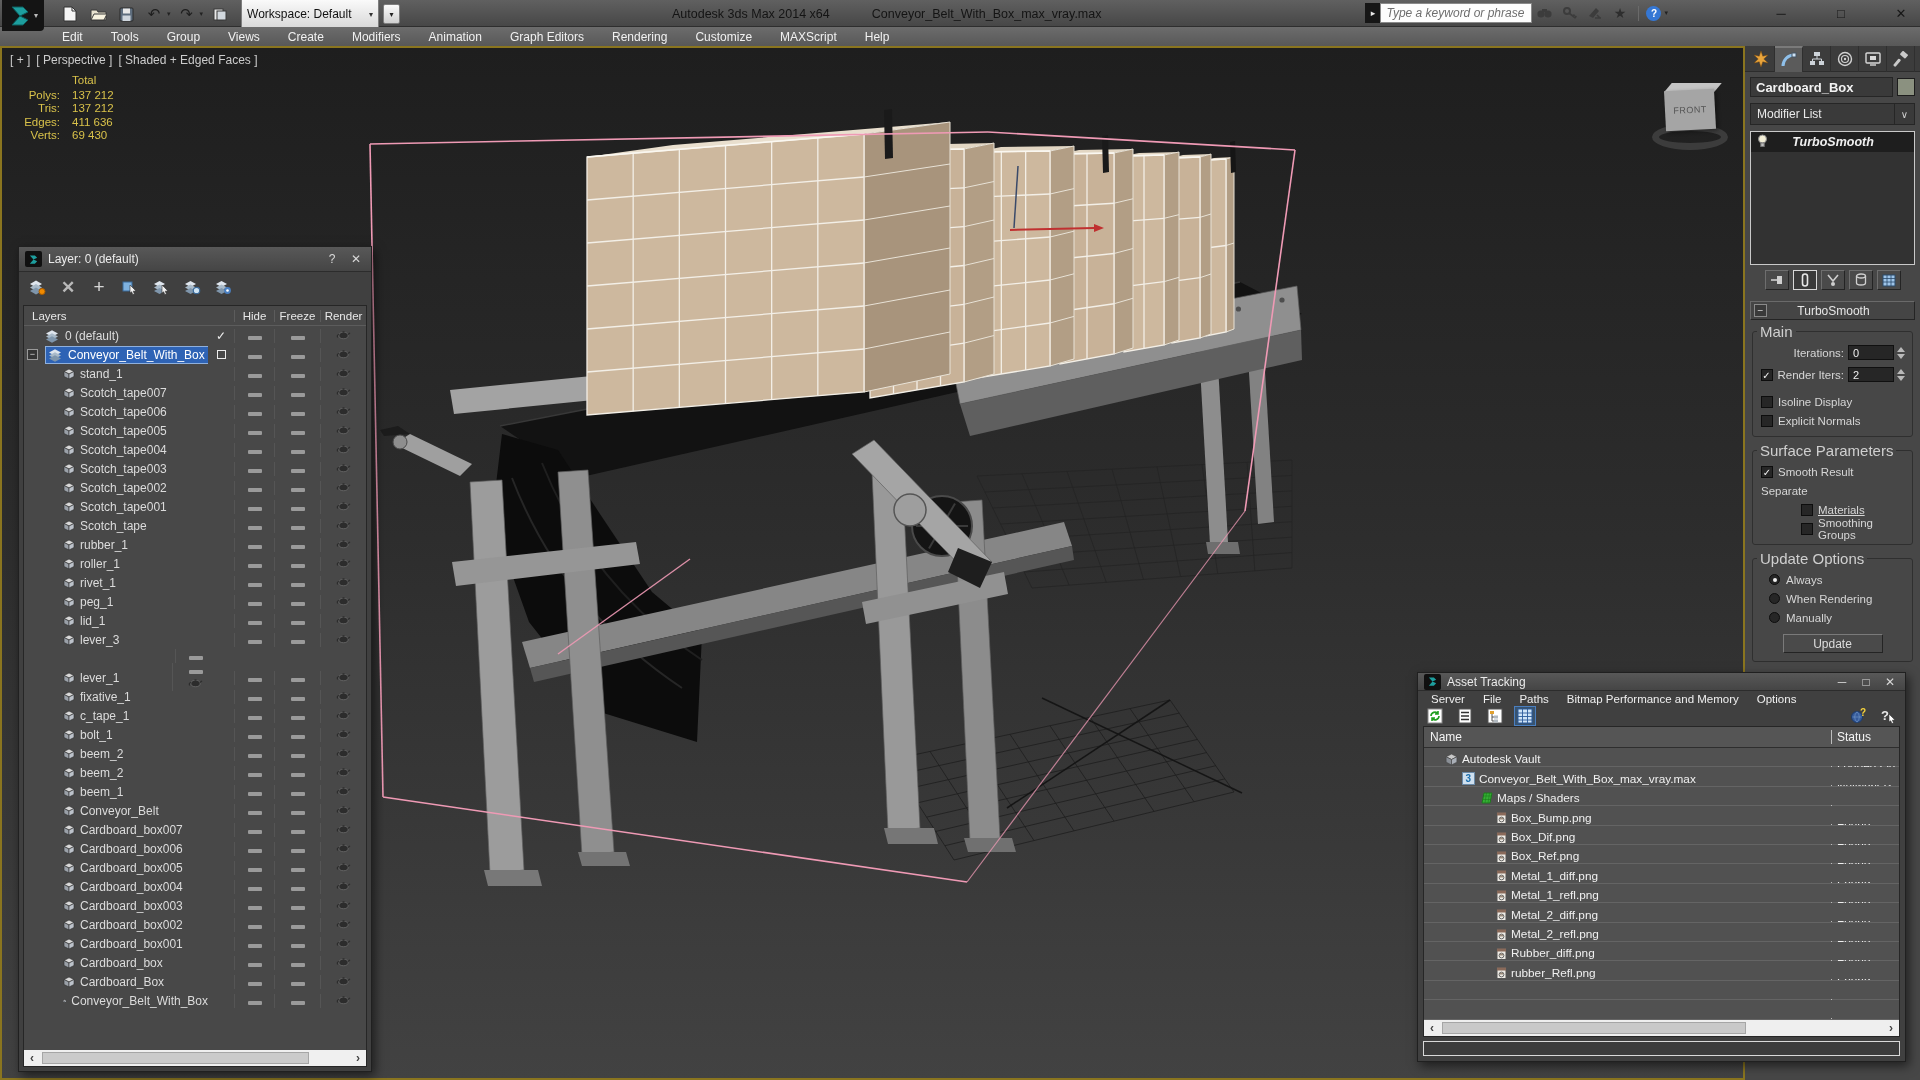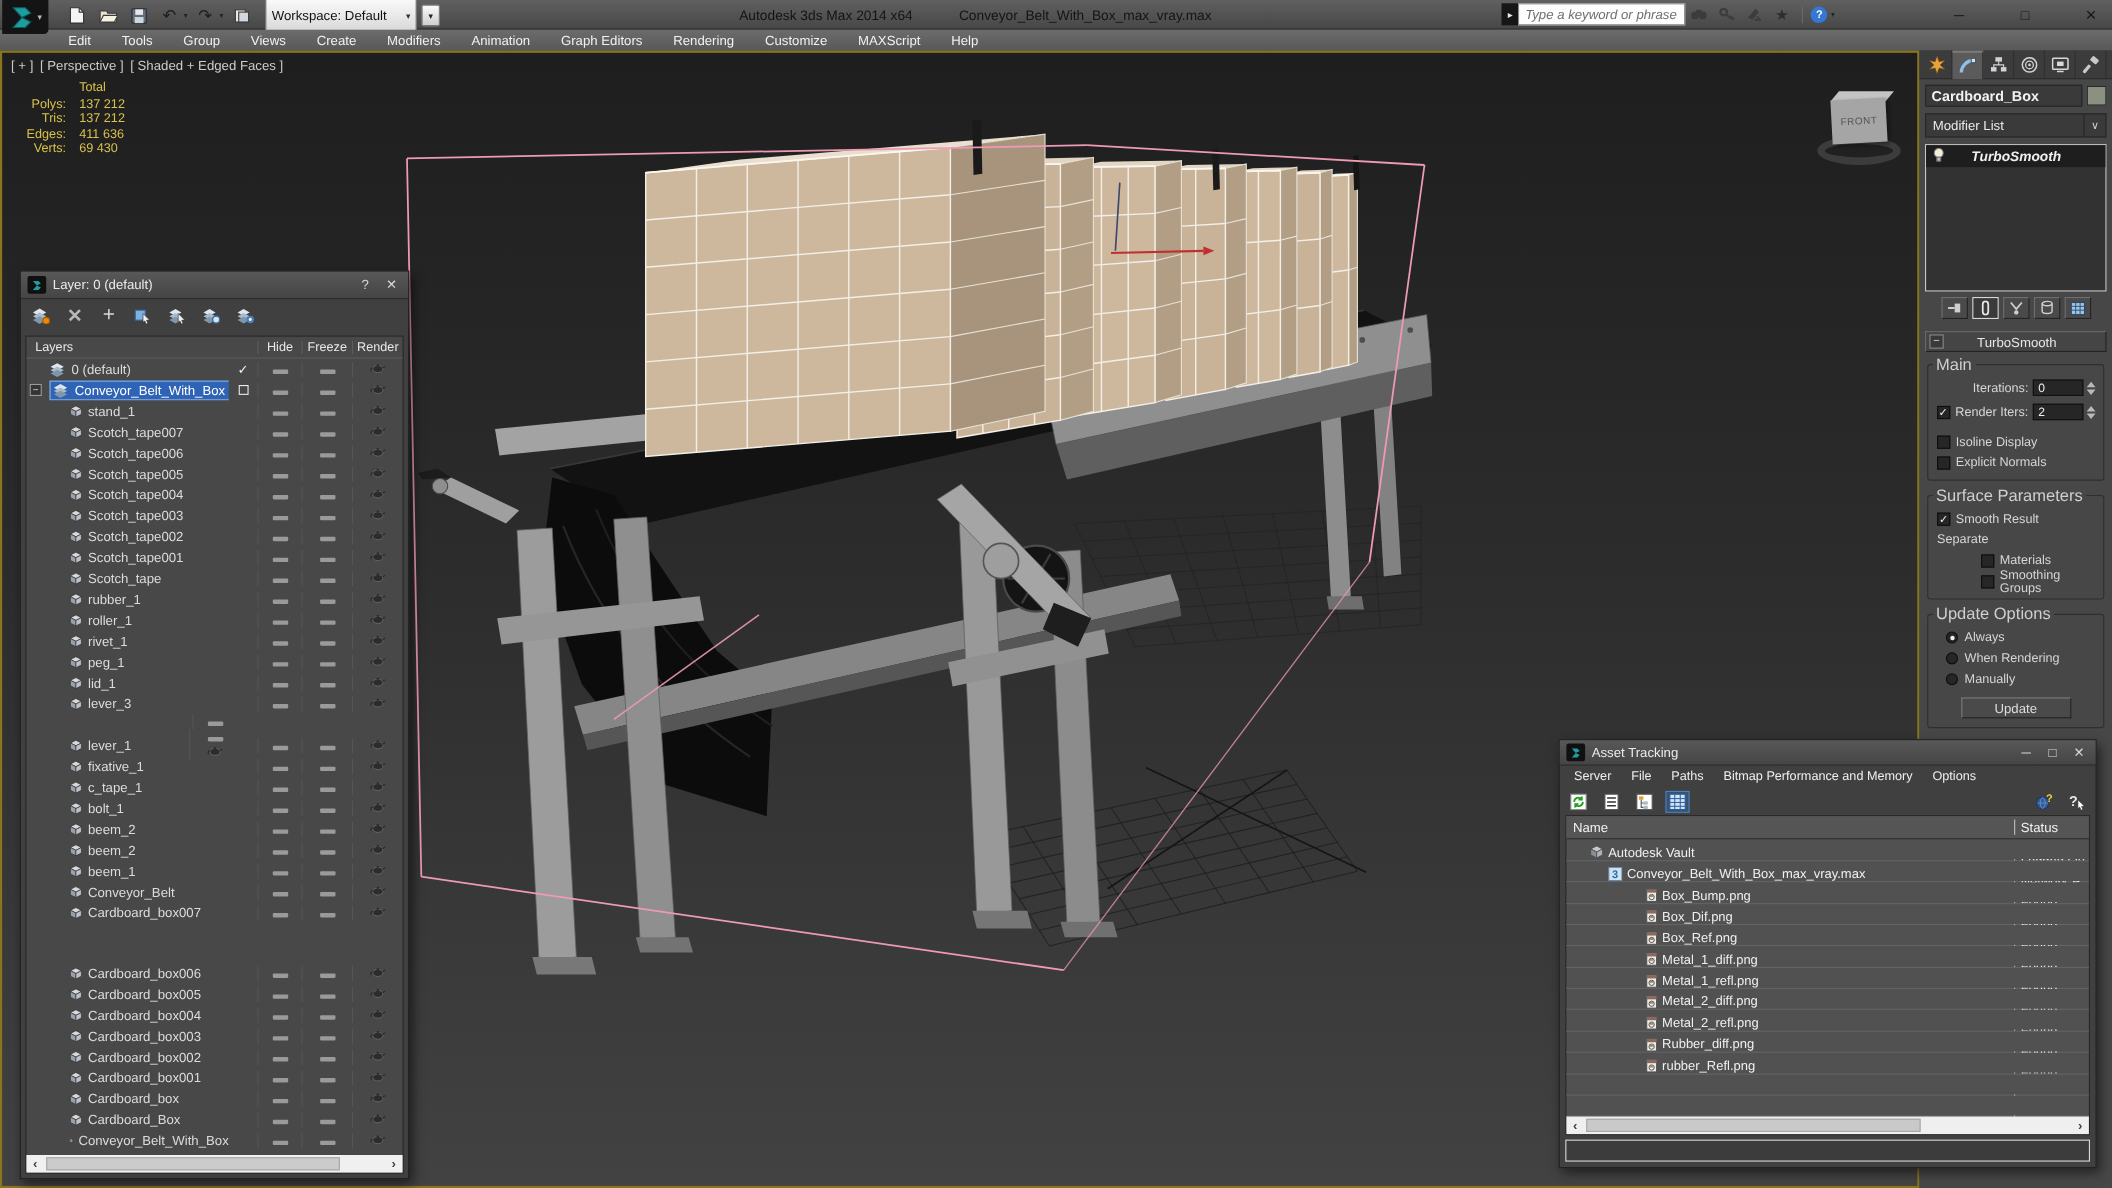--- a/index.html
+++ b/index.html
@@ -629,21 +629,21 @@
     </fieldset>
     <fieldset>
       <legend>Surface Parameters</legend>
       <div class="prow" style="padding-left:6px;">
         <span class="cb">✓</span>
         <span class="plab">Smooth Result</span>
       </div>
       <div class="prow" style="padding-left:6px;">
         <span class="plab">Separate</span>
       </div>
-      <div class="prow" style="padding-left:46px;">
+      <div class="prow" style="padding-left:46px;text-decoration:underline;">
         <span class="cb"></span>
         <span class="plab">Materials</span>
       </div>
       <div class="prow" style="padding-left:46px;">
         <span class="cb"></span>
         <span class="plab">Smoothing Groups</span>
       </div>
     </fieldset>
     <fieldset>
       <legend>Update Options</legend>
@@ -1262,21 +1262,21 @@
             <span class="colc"></span>
             <span class="colh" style="border-left:1px solid #555;"><span class="dash"></span></span>
             <span class="colf" style="border-left:1px solid #555;"><span class="dash"></span></span>
             <span class="colr" style="border-left:1px solid #555;"><svg width="15" height="11" viewBox="0 0 15 11">
                 <ellipse cx="7.5" cy="6.5" rx="4.6" ry="3.2" fill="#2c2c2c" stroke="#7a7a7a" stroke-width=".6"></ellipse>
                 <path d="M3,5.5 q-2.4,.4 -1.4,3" stroke="#2c2c2c" stroke-width="1.2" fill="none"></path>
                 <path d="M12,5.5 l2,-1.6" stroke="#2c2c2c" stroke-width="1.2"></path>
                 <ellipse cx="7.5" cy="3" rx="1.4" ry=".8" fill="#2c2c2c"></ellipse>
               </svg></span>
           </div>
-          <div class="lrow" style="position: relative; margin-top: 36px;">
+          <div class="lrow" style="position: relative;">
             <span class="nm">
               <span class="ind2"></span>
               <svg width="12" height="12" viewBox="0 0 12 12">
                 <path d="M1,3.5 L6,1 L11,3.5 L6,6 Z" fill="#d8d8d8" stroke="#2e2e2e" stroke-width=".6"></path>
                 <path d="M1,3.5 V8.5 L6,11 V6 Z" fill="#9aa0a8" stroke="#2e2e2e" stroke-width=".6"></path>
                 <path d="M11,3.5 V8.5 L6,11 V6 Z" fill="#bcc2ca" stroke="#2e2e2e" stroke-width=".6"></path>
               </svg>
               <span>Cardboard_box006</span>
             </span>
             <span class="colc"></span>
@@ -1545,131 +1545,142 @@
               <svg width="13" height="13" viewBox="0 0 13 13">
                 <rect x=".5" y=".5" width="12" height="12" fill="#cfe0ef" stroke="#6a8aa8"></rect>
                 <text x="3.5" y="10" font-size="10" font-weight="bold" fill="#1b6fae">3</text>
               </svg>
               <span>Conveyor_Belt_With_Box_max_vray.max</span>
             </span>
             <span class="as">Network P</span>
           </div>
           <div class="arow">
             <span class="an">
-              <span style="width:68px;flex:none;"></span>
-              <svg width="11" height="13" viewBox="0 0 11 13">
-                <rect x="1" y="1.5" width="9" height="11" fill="#efece6" stroke="#555"></rect>
-                <rect x="1" y="1.5" width="9" height="3" fill="#8a6a5a"></rect>
-                <circle cx="5.5" cy="8.5" r="2.4" fill="none" stroke="#555" stroke-width=".9"></circle>
-                <path d="M3.5,8.5 a2,2 0 0 1 4,0" fill="#9a8a7a"></path>
-              </svg>
-              <span>Box_Bump.png</span>
-            </span>
-            <span class="as">Found</span>
+              <span style="width:51px;flex:none;"></span>
+              <svg width="14" height="12" viewBox="0 0 14 12">
+                <polygon points="3,11 5,1 13,1 11,11" fill="#34b034" stroke="#1d7a1d"></polygon>
+                <path d="M4.5,4 h8 M4,7.5 h8 M7.5,1 l-1.5,10 M10.5,1 l-1.5,10" stroke="#1d7a1d" stroke-width=".6" fill="none"></path>
+              </svg>
+              <span>Maps / Shaders</span>
+            </span>
+            <span class="as"></span>
           </div>
           <div class="arow">
             <span class="an">
               <span style="width:68px;flex:none;"></span>
               <svg width="11" height="13" viewBox="0 0 11 13">
                 <rect x="1" y="1.5" width="9" height="11" fill="#efece6" stroke="#555"></rect>
                 <rect x="1" y="1.5" width="9" height="3" fill="#8a6a5a"></rect>
                 <circle cx="5.5" cy="8.5" r="2.4" fill="none" stroke="#555" stroke-width=".9"></circle>
                 <path d="M3.5,8.5 a2,2 0 0 1 4,0" fill="#9a8a7a"></path>
               </svg>
-              <span>Box_Dif.png</span>
+              <span>Box_Bump.png</span>
             </span>
             <span class="as">Found</span>
           </div>
           <div class="arow">
             <span class="an">
               <span style="width:68px;flex:none;"></span>
               <svg width="11" height="13" viewBox="0 0 11 13">
                 <rect x="1" y="1.5" width="9" height="11" fill="#efece6" stroke="#555"></rect>
                 <rect x="1" y="1.5" width="9" height="3" fill="#8a6a5a"></rect>
                 <circle cx="5.5" cy="8.5" r="2.4" fill="none" stroke="#555" stroke-width=".9"></circle>
                 <path d="M3.5,8.5 a2,2 0 0 1 4,0" fill="#9a8a7a"></path>
               </svg>
-              <span>Box_Ref.png</span>
+              <span>Box_Dif.png</span>
             </span>
             <span class="as">Found</span>
           </div>
           <div class="arow">
             <span class="an">
               <span style="width:68px;flex:none;"></span>
               <svg width="11" height="13" viewBox="0 0 11 13">
                 <rect x="1" y="1.5" width="9" height="11" fill="#efece6" stroke="#555"></rect>
                 <rect x="1" y="1.5" width="9" height="3" fill="#8a6a5a"></rect>
                 <circle cx="5.5" cy="8.5" r="2.4" fill="none" stroke="#555" stroke-width=".9"></circle>
                 <path d="M3.5,8.5 a2,2 0 0 1 4,0" fill="#9a8a7a"></path>
               </svg>
-              <span>Metal_1_diff.png</span>
+              <span>Box_Ref.png</span>
             </span>
             <span class="as">Found</span>
           </div>
           <div class="arow">
             <span class="an">
               <span style="width:68px;flex:none;"></span>
               <svg width="11" height="13" viewBox="0 0 11 13">
                 <rect x="1" y="1.5" width="9" height="11" fill="#efece6" stroke="#555"></rect>
                 <rect x="1" y="1.5" width="9" height="3" fill="#8a6a5a"></rect>
                 <circle cx="5.5" cy="8.5" r="2.4" fill="none" stroke="#555" stroke-width=".9"></circle>
                 <path d="M3.5,8.5 a2,2 0 0 1 4,0" fill="#9a8a7a"></path>
               </svg>
-              <span>Metal_1_refl.png</span>
+              <span>Metal_1_diff.png</span>
             </span>
             <span class="as">Found</span>
           </div>
           <div class="arow">
             <span class="an">
               <span style="width:68px;flex:none;"></span>
               <svg width="11" height="13" viewBox="0 0 11 13">
                 <rect x="1" y="1.5" width="9" height="11" fill="#efece6" stroke="#555"></rect>
                 <rect x="1" y="1.5" width="9" height="3" fill="#8a6a5a"></rect>
                 <circle cx="5.5" cy="8.5" r="2.4" fill="none" stroke="#555" stroke-width=".9"></circle>
                 <path d="M3.5,8.5 a2,2 0 0 1 4,0" fill="#9a8a7a"></path>
               </svg>
-              <span>Metal_2_diff.png</span>
+              <span>Metal_1_refl.png</span>
             </span>
             <span class="as">Found</span>
           </div>
           <div class="arow">
             <span class="an">
               <span style="width:68px;flex:none;"></span>
               <svg width="11" height="13" viewBox="0 0 11 13">
                 <rect x="1" y="1.5" width="9" height="11" fill="#efece6" stroke="#555"></rect>
                 <rect x="1" y="1.5" width="9" height="3" fill="#8a6a5a"></rect>
                 <circle cx="5.5" cy="8.5" r="2.4" fill="none" stroke="#555" stroke-width=".9"></circle>
                 <path d="M3.5,8.5 a2,2 0 0 1 4,0" fill="#9a8a7a"></path>
               </svg>
-              <span>Metal_2_refl.png</span>
+              <span>Metal_2_diff.png</span>
             </span>
             <span class="as">Found</span>
           </div>
           <div class="arow">
             <span class="an">
               <span style="width:68px;flex:none;"></span>
               <svg width="11" height="13" viewBox="0 0 11 13">
                 <rect x="1" y="1.5" width="9" height="11" fill="#efece6" stroke="#555"></rect>
                 <rect x="1" y="1.5" width="9" height="3" fill="#8a6a5a"></rect>
                 <circle cx="5.5" cy="8.5" r="2.4" fill="none" stroke="#555" stroke-width=".9"></circle>
                 <path d="M3.5,8.5 a2,2 0 0 1 4,0" fill="#9a8a7a"></path>
               </svg>
-              <span>Rubber_diff.png</span>
+              <span>Metal_2_refl.png</span>
             </span>
             <span class="as">Found</span>
           </div>
           <div class="arow">
             <span class="an">
               <span style="width:68px;flex:none;"></span>
               <svg width="11" height="13" viewBox="0 0 11 13">
                 <rect x="1" y="1.5" width="9" height="11" fill="#efece6" stroke="#555"></rect>
                 <rect x="1" y="1.5" width="9" height="3" fill="#8a6a5a"></rect>
                 <circle cx="5.5" cy="8.5" r="2.4" fill="none" stroke="#555" stroke-width=".9"></circle>
                 <path d="M3.5,8.5 a2,2 0 0 1 4,0" fill="#9a8a7a"></path>
               </svg>
+              <span>Rubber_diff.png</span>
+            </span>
+            <span class="as">Found</span>
+          </div>
+          <div class="arow">
+            <span class="an">
+              <span style="width:68px;flex:none;"></span>
+              <svg width="11" height="13" viewBox="0 0 11 13">
+                <rect x="1" y="1.5" width="9" height="11" fill="#efece6" stroke="#555"></rect>
+                <rect x="1" y="1.5" width="9" height="3" fill="#8a6a5a"></rect>
+                <circle cx="5.5" cy="8.5" r="2.4" fill="none" stroke="#555" stroke-width=".9"></circle>
+                <path d="M3.5,8.5 a2,2 0 0 1 4,0" fill="#9a8a7a"></path>
+              </svg>
               <span>rubber_Refl.png</span>
             </span>
             <span class="as">Found</span>
           </div>
           <div class="arow">
             <span class="an"></span>
             <span class="as"></span>
           </div>
           <div class="arow">
             <span class="an"></span>

